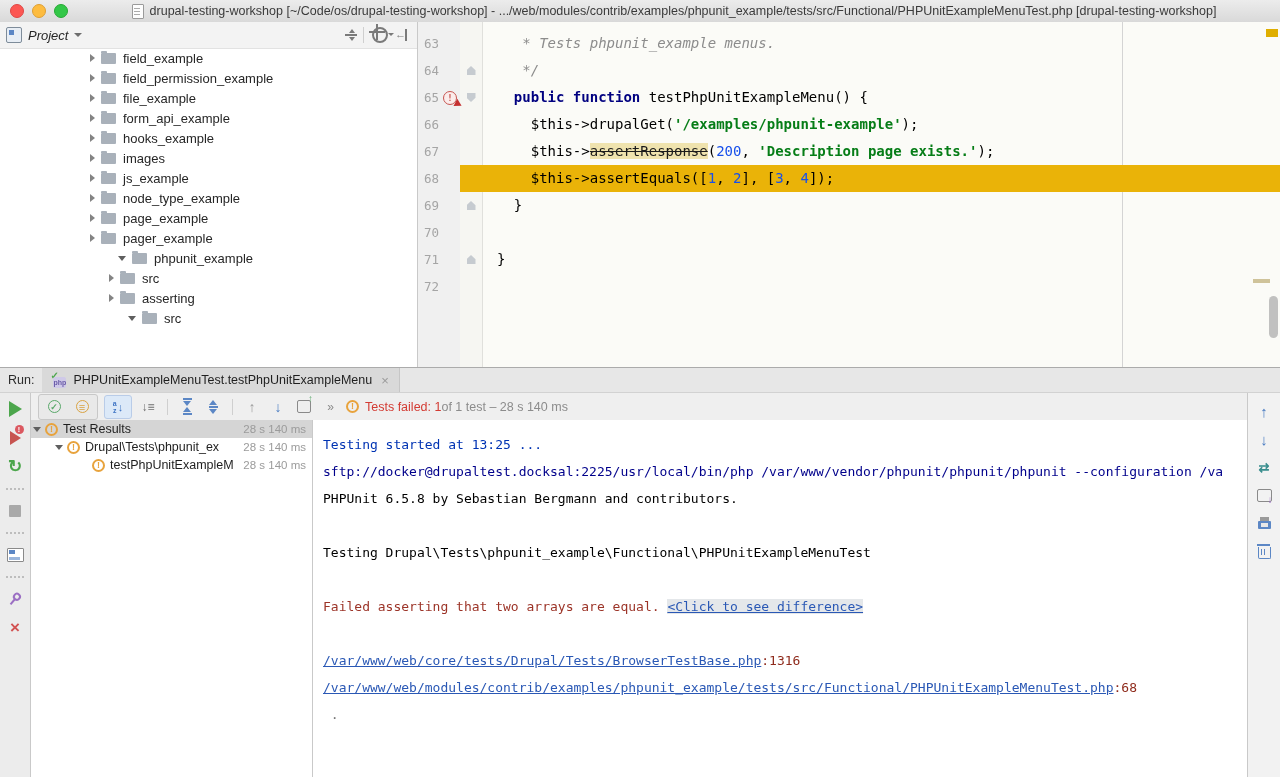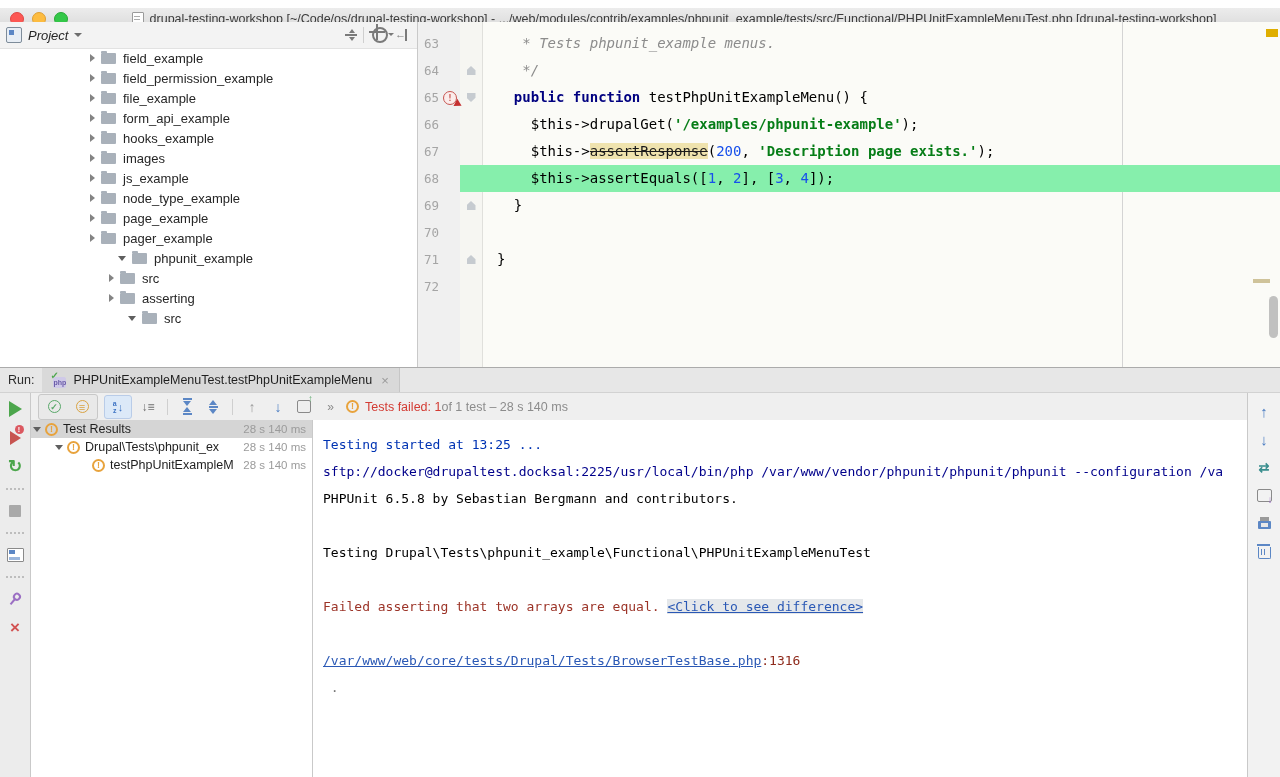--- a/index.html
+++ b/index.html
@@ -1,19 +1,19 @@
 <!DOCTYPE html>
 <html><head>
 <meta charset="utf-8">
 <style>
   html,body{margin:0;padding:0;width:1280px;height:777px;overflow:hidden;
     font-family:"Liberation Sans",sans-serif;-webkit-font-smoothing:antialiased;background:#fff;}
 
   
-  #titlebar{position:absolute;left:0;top:8px;width:1280px;height:22px;
+  #titlebar{position:absolute;left:0;top:0;width:1280px;height:22px;
     background:linear-gradient(#ECECEC,#D9D9D9);border-bottom:1px solid #B4B4B4;
     display:flex;align-items:center;}
   .tl{width:12px;height:12px;border-radius:50%;margin-left:8px;}
   .tl.red{background:#FC5753;border:1px solid #DF4744;margin-left:10px;}
   .tl.yellow{background:#FDBC40;border:1px solid #DE9F34;}
   .tl.green{background:#33C748;border:1px solid #27AA35;}
   #titlewrap{flex:1;display:flex;align-items:center;justify-content:center;gap:6px;min-width:0;}
   .docicon{width:10px;height:13px;background:#FDFDFD;border:1px solid #9A9A9A;border-radius:1px;position:relative;}
   .docicon:before{content:"";position:absolute;left:1px;top:3px;width:6px;height:1px;background:#ABABAB;
     box-shadow:0 3px 0 #ABABAB,0 6px 0 #ABABAB;}
@@ -58,21 +58,21 @@
   #gutter-num{position:absolute;left:0;top:0;bottom:0;width:42px;background:#F0F0F0;}
   #gutter-fold{position:absolute;left:42px;top:0;bottom:0;width:22px;background:#F6F6F2;border-right:1px solid #E0E0DC;}
   #margin-line{position:absolute;left:704px;top:0;bottom:0;width:1px;background:#D4D4D4;}
   #elines{position:absolute;left:0;top:8px;right:0;}
   .eline{display:flex;height:27px;position:relative;}
   .lnum{width:42px;flex:none;font-family:"DejaVu Sans Mono",monospace;font-size:12.5px;color:#A5A5A5;
     padding-left:6px;box-sizing:border-box;line-height:27px;position:relative;z-index:2;}
   .foldcol{width:22px;flex:none;display:flex;align-items:center;justify-content:center;z-index:2;}
   .codetxt{flex:1;font-family:"DejaVu Sans Mono",monospace;font-size:14px;line-height:27px;
     white-space:pre;padding-left:15px;color:#000;z-index:2;}
-  .eline.hl .foldcol,.eline.hl .codetxt{background:#86efac;}
+  .eline.hl .foldcol,.eline.hl .codetxt{background:#eab308;}
   .pent{width:9px;height:9px;background:#C6CBD0;}
   .pent.down{clip-path:polygon(0 0,100% 0,100% 52%,50% 100%,0 52%);}
   .pent.up{clip-path:polygon(50% 0,100% 48%,100% 100%,0 100%,0 48%);}
   .seg.cm{color:#8C8C8C;font-style:italic;}
   .seg.kw{color:#000080;font-weight:bold;}
   .seg.str{color:#067D17;font-weight:bold;}
   .seg.num{color:#1750EB;}
   .seg.depr{color:#1A1A1A;background:#EFE3AE;text-decoration:line-through;}
   .gicon{position:absolute;left:25px;top:7px;width:12px;height:12px;border:1px solid #C75450;border-radius:50%;
     background:#FBECEB;color:#C75450;font-size:9px;font-weight:bold;text-align:center;line-height:12px;z-index:3;}
@@ -462,20 +462,21 @@
   <div id="console">
       <div class="cline"><span class="c-blue">Testing started at 13:25 ...</span></div>
       <div class="cline"><span class="c-navy">sftp://docker@drupaltest.docksal:2225/usr/local/bin/php /var/www/vendor/phpunit/phpunit/phpunit --configuration /va</span></div>
       <div class="cline"><span class="c-black">PHPUnit 6.5.8 by Sebastian Bergmann and contributors.</span></div>
       <div class="cline"></div>
       <div class="cline"><span class="c-black">Testing Drupal\Tests\phpunit_example\Functional\PHPUnitExampleMenuTest</span></div>
       <div class="cline"></div>
       <div class="cline"><span class="c-red">Failed asserting that two arrays are equal. </span><span class="c-link c-linkbg">&lt;Click to see difference&gt;</span></div>
       <div class="cline"></div>
       <div class="cline"><span class="c-link">/var/www/web/core/tests/Drupal/Tests/BrowserTestBase.php</span><span class="c-darkred">:1316</span></div>
+      <div class="cline"><span class="c-link">/var/www/web/modules/contrib/examples/phpunit_example/tests/src/Functional/PHPUnitExampleMenuTest.php</span><span class="c-darkred">:68</span></div>
       <div class="cline"><span class="c-gray"> .</span></div>
     </div>
 
   <div id="rbar">
     <span class="ric">↑</span>
     <span class="ric">↓</span>
     <span class="ric softwrap">⇄</span>
     <span class="ric">
         <span class="scrollend"></span>
       </span>

